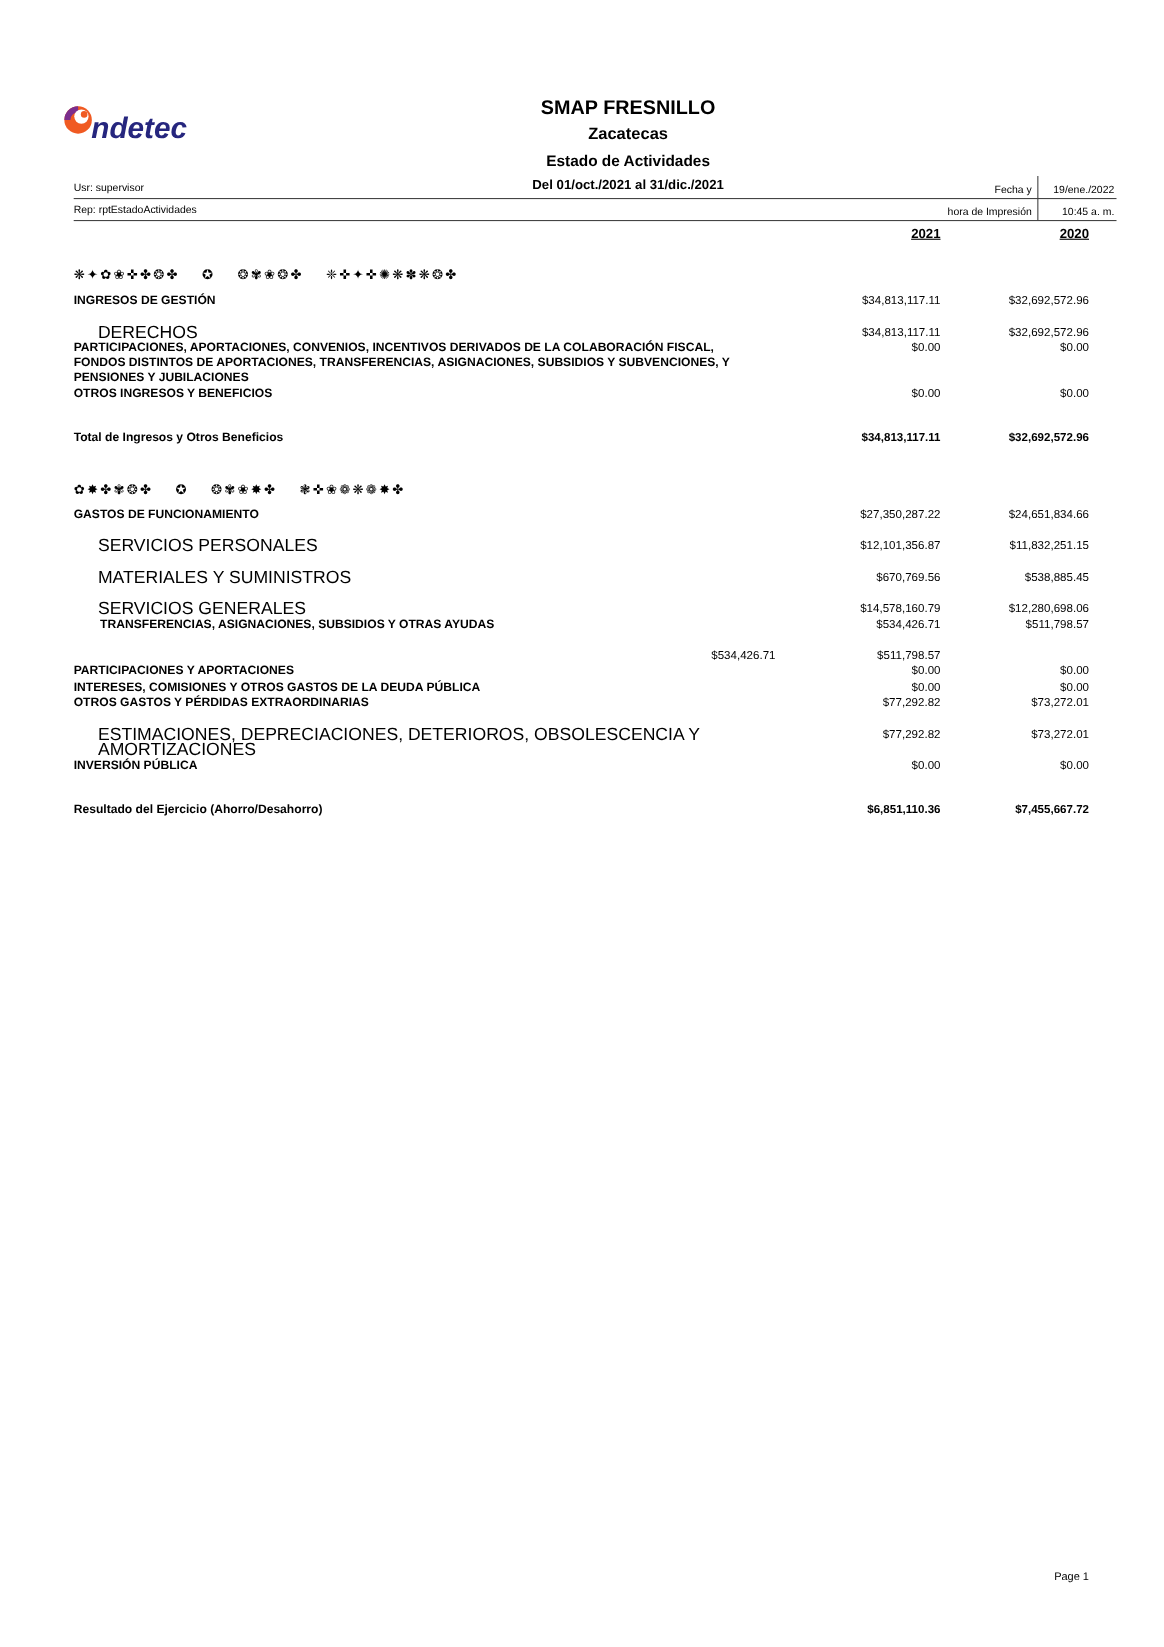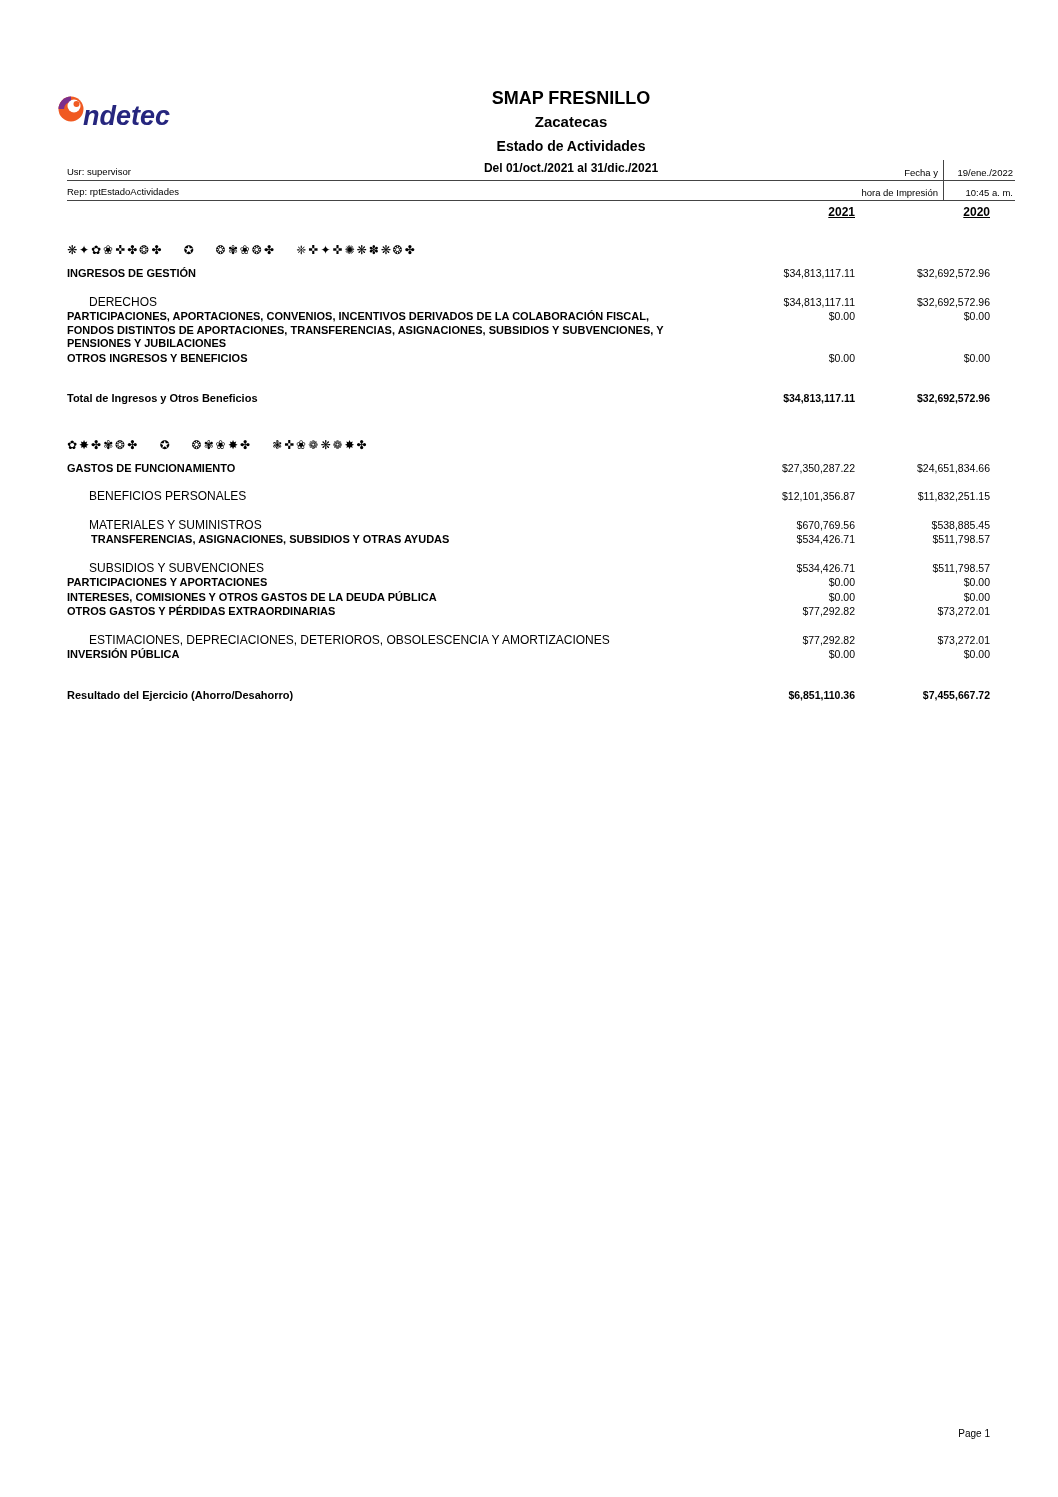--- a/index.html
+++ b/index.html
@@ -30,21 +30,21 @@
   .colhead{}
   .colhead .ch{font-size:12px;font-weight:bold;text-decoration:underline;text-align:right;}
 
   .sym{font-family:"DejaVu Sans",sans-serif;font-size:12px;font-weight:bold;
        letter-spacing:2px;word-spacing:14px;margin-top:24px;}
   .sym.second{margin-top:32px;}
 
   .row{margin-top:1px;}
   .row .lbl{font-size:11px;font-weight:bold;line-height:13.5px;padding-right:18px;}
   .row .amt{font-size:10.5px;text-align:right;line-height:13px;}
-  .row.sub .lbl{font-weight:normal;font-size:12px;padding-left:22px;}
+  .row.sub .lbl{font-weight:normal;font-size:16px;padding-left:22px;}
   .row.sub{margin-top:15px;}
   .row.indented .lbl{padding-left:24px;}
   .row.first{margin-top:10px;}
   .row.total{margin-top:27px;}
   .row.total .amt{font-weight:bold;}
   .footer-page{position:absolute;right:68px;bottom:58px;font-size:10px;}
 </style>
 </head>
 <body>
 
@@ -121,40 +121,44 @@
 
   <div class="sym second">✿✸✤✾❂✤  ✪  ❂✾❀✸✤  ❃✜❀❁❋❁✸✤</div>
 
   <div class="grid row first">
     <div class="lbl">GASTOS DE FUNCIONAMIENTO</div>
     <div class="amt">$27,350,287.22</div>
     <div class="amt">$24,651,834.66</div>
   </div>
 
   <div class="grid row sub">
-    <div class="lbl">BENEFICIOS PERSONALES</div>
+    <div class="lbl">SERVICIOS PERSONALES</div>
     <div class="amt">$12,101,356.87</div>
     <div class="amt">$11,832,251.15</div>
   </div>
 
   <div class="grid row sub">
     <div class="lbl">MATERIALES Y SUMINISTROS</div>
     <div class="amt">$670,769.56</div>
     <div class="amt">$538,885.45</div>
   </div>
 
+  <div class="grid row sub">
+    <div class="lbl">SERVICIOS GENERALES</div>
+    <div class="amt">$14,578,160.79</div>
+    <div class="amt">$12,280,698.06</div>
+  </div>
 
   <div class="grid row indented">
     <div class="lbl">TRANSFERENCIAS, ASIGNACIONES, SUBSIDIOS Y OTRAS AYUDAS</div>
     <div class="amt">$534,426.71</div>
     <div class="amt">$511,798.57</div>
   </div>
 
   <div class="grid row sub">
-    <div class="lbl">SUBSIDIOS Y SUBVENCIONES</div>
     <div class="amt">$534,426.71</div>
     <div class="amt">$511,798.57</div>
   </div>
 
   <div class="grid row">
     <div class="lbl">PARTICIPACIONES Y APORTACIONES</div>
     <div class="amt">$0.00</div>
     <div class="amt">$0.00</div>
   </div>
 

